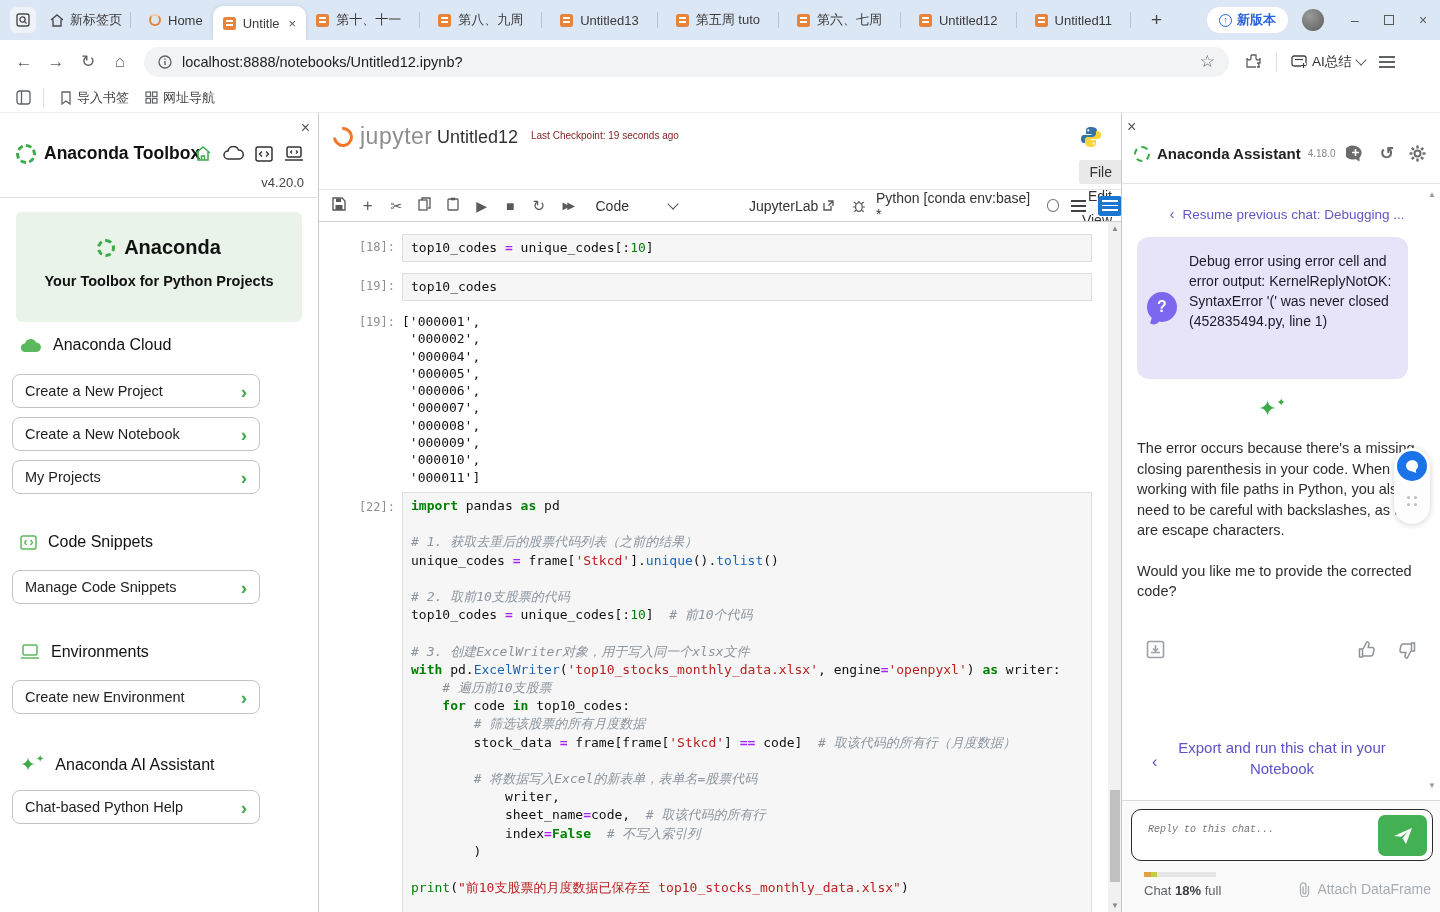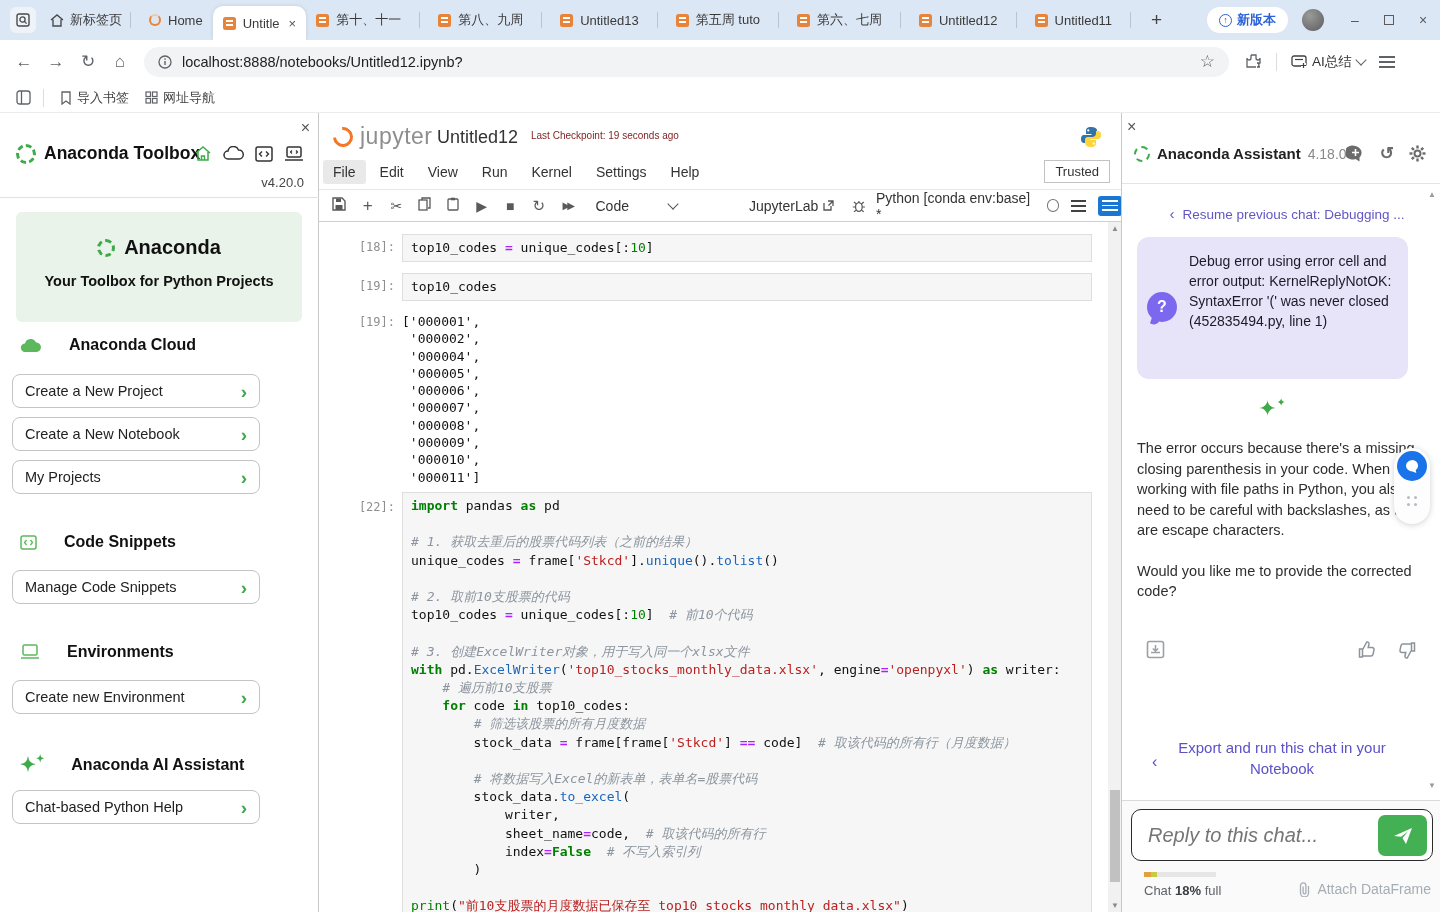--- a/index.html
+++ b/index.html
@@ -59,39 +59,39 @@
   .ana-ring { width:20px; height:20px; border:3px dashed #3eab4a; border-radius:50%; }
   .tb-title { font-size:17.5px; font-weight:bold; color:#111; }
   .tb-head-icons { position:absolute; right:14px; top:32px; display:flex; gap:11px; align-items:center; }
   .tb-version { position:absolute; right:14px; top:62px; font-size:13px; color:#454545; }
   .tb-divider { position:absolute; left:0; top:84px; width:319px; height:1px; background:#e2e2e2; }
   .green-card { position:absolute; left:16px; top:99px; width:286px; height:110px; background:#e9f3e9;
                 border-radius:6px; text-align:center; }
   .gc-brand { margin-top:24px; display:flex; justify-content:center; align-items:center; gap:9px;
               font-size:20px; font-weight:bold; color:#111; }
   .gc-tag { margin-top:14px; font-size:14.5px; font-weight:bold; color:#111; }
-  .tb-sect { position:absolute; left:20px; display:flex; align-items:center; gap:27px;
-             font-size:16px; font-weight:bold; color:#111; }
+  .tb-sect { position:absolute; left:20px; display:flex; align-items:center; gap:11px;
+             font-size:16px; font-weight:normal; color:#111; }
   .tb-btn { position:absolute; left:12px; width:248px; height:34px; border:1px solid #c4c4c4;
             border-radius:8px; background:#fff; display:flex; align-items:center;
             padding:0 12px; font-size:14.5px; color:#222; }
   .tb-btn .chev { margin-left:auto; color:#3eab4a; font-size:19px; font-weight:bold; line-height:1; }
   .g { color:#3eab4a; }
 
   
   #nb { position:absolute; left:319px; top:0; width:803px; height:799px; background:#fff; }
   .nb-header { position:absolute; left:0; top:0; width:803px; height:47px; }
   .jup-logo { position:absolute; left:14px; top:10px; display:flex; align-items:center; gap:7px; }
   .jup-ring { width:20px; height:20px; border:3px solid #f37726; border-radius:50%; border-left-color:transparent; transform:rotate(40deg); }
   .jup-word { font-size:23px; color:#8e8e8e; letter-spacing:.5px; }
   .nb-title { position:absolute; left:118px; top:14px; font-size:18px; color:#333; }
   .nb-chk { position:absolute; left:212px; top:17px; font-size:10px; color:#7f1d1d; }
   .py-logo { position:absolute; left:761px; top:13px; width:22px; height:22px; }
   .nb-menubar { position:absolute; left:0; top:47px; width:803px; height:30px; border-bottom:1px solid #e7e7e7;
-                display:flex; align-items:flex-start; font-size:14px; color:#333; }
+                display:flex; align-items:flex-end; font-size:14px; color:#333;flex-direction:column; }
   .menu-item { padding:4px 10px; margin-left:4px; border-radius:3px; }
   .menu-item.sel { background:#e9e9e9; }
   .trusted { margin-left:auto; margin-right:12px; border:1px solid #c2c2c2; padding:3px 10px; font-size:13px; color:#333; }
   .nb-toolbar { position:absolute; left:0; top:77px; width:803px; height:32px; border-bottom:1px solid #cfcfcf;
                 display:flex; align-items:center; color:#5a5a5a; font-size:14px; }
   .ti { width:29px; text-align:center; font-size:14px; color:#5a5a5a; }
   .celltype { margin-left:14px; color:#333; display:flex; align-items:center; gap:40px; }
   .cdown { width:8px; height:8px; border-right:1.6px solid #555; border-bottom:1.6px solid #555; transform:rotate(45deg); margin-top:-4px; }
   .jl-link { margin-left:72px; display:flex; gap:5px; align-items:center; color:#333; }
   .kernel-name { margin-left:10px; color:#333; }
@@ -123,21 +123,21 @@
   .nb-scroll { position:absolute; right:0; top:109px; width:14px; height:690px; background:#f1f1f1; }
   .nb-thumb { position:absolute; left:2px; top:568px; width:10px; height:92px; background:#c1c1c1; }
   .sarrow { position:absolute; left:0; width:14px; text-align:center; font-size:8px; color:#8a8a8a; }
 
   
   #assistant { position:absolute; left:1121px; top:0; width:319px; height:799px; background:#fff;
                border-left:1px solid #c9c9c9; }
   .as-close { position:absolute; left:5px; top:5px; font-size:16px; color:#555; }
   .as-head { position:absolute; left:12px; top:32px; display:flex; align-items:center; gap:7px; }
   .as-title { font-size:15px; font-weight:bold; color:#222; }
-  .as-ver { font-size:14px; color:#888; }
+  .as-ver { font-size:10px; color:#888; }
   .as-head-icons { position:absolute; right:14px; top:30px; display:flex; gap:15px; color:#6b6b6b; align-items:center; }
   .as-div { position:absolute; left:0; top:70px; width:319px; height:1px; background:#e4e4e4; }
   .resume { position:absolute; left:30px; top:92px; width:270px; text-align:center; color:#6257c4; font-size:13.5px; }
   .resume .lt { margin-right:8px; font-size:15px; }
   .bubble { position:absolute; left:15px; top:124px; width:271px; min-height:142px; background:#e7e3f9;
             border-radius:12px; padding:14px 12px 14px 52px; font-size:14px; line-height:20px; color:#1b1b28; }
   .q-avatar { position:absolute; left:10px; top:55px; width:30px; height:30px; background:#7b68ee; border-radius:50%;
               color:#fff; font-size:16px; font-weight:bold; display:flex; align-items:center; justify-content:center; }
   .q-avatar::after { content:""; position:absolute; left:4px; bottom:-3px; width:8px; height:8px;
                      background:#7b68ee; transform:rotate(20deg); border-radius:0 0 6px 1px; }
@@ -153,21 +153,21 @@
                 display:flex; align-items:center; justify-content:center; }
   .grip { position:absolute; left:13px; top:48px; width:3px; height:3px; background:#b9bcc4; border-radius:50%;
           box-shadow:7px 0 0 #b9bcc4, 0 7px 0 #b9bcc4, 7px 7px 0 #b9bcc4; }
   .export { position:absolute; left:30px; top:624px; width:260px; text-align:center; color:#5b51c8; font-size:15px; line-height:21px; }
   .export .lt { position:absolute; left:0; top:14px; font-size:16px; }
   .as-sarrow { position:absolute; left:303px; width:14px; text-align:center; font-size:8px; color:#9a9a9a; }
   .as-bottom { position:absolute; left:0; top:687px; width:319px; height:112px; background:#fafafa; border-top:1px solid #d9d9d9; }
   .reply-box { position:absolute; left:9px; top:8px; width:302px; height:52px; background:#fff;
                border:1.5px solid #2b2b2b; border-radius:10px; }
   .reply-input { position:absolute; left:16px; top:14px; width:220px; border:none; outline:none; background:transparent;
-                 font-style:italic; font-size:20px; color:#9aa0a6; font-family:Liberation Sans, sans-serif; }
+                 font-style:italic; font-size:10px; color:#9aa0a6; font-family:Liberation Mono, monospace; }
   .send-btn { position:absolute; right:5px; top:5px; width:49px; height:41px; background:#44b054; border-radius:7px;
               display:flex; align-items:center; justify-content:center; }
   .meter { position:absolute; left:22px; top:71px; width:72px; height:5px; background:#e6e6e6; }
   .meter i { position:absolute; left:0; top:0; height:5px; }
   .meter .m1 { width:7px; background:#e0a23e; }
   .meter .m2 { left:7px; width:6px; background:#c8cc44; }
   .usage { position:absolute; left:22px; top:82px; font-size:13px; color:#5f6368; }
   .usage b { color:#3c4043; }
   .attach { position:absolute; right:10px; top:80px; display:flex; align-items:center; gap:6px;
             color:#a6adb4; font-size:14px; }
@@ -502,21 +502,20 @@
           <div class="cl"><span class="tk-pl">top10_codes </span><span class="tk-op">=</span><span class="tk-pl"> unique_codes[:</span><span class="tk-num">10</span><span class="tk-pl">]  </span><span class="tk-com"># 前10个代码</span></div>
           <div class="cl">&nbsp;</div>
           <div class="cl"><span class="tk-com"># 3. 创建ExcelWriter对象，用于写入同一个xlsx文件</span></div>
           <div class="cl"><span class="tk-kw">with</span><span class="tk-pl"> pd.</span><span class="tk-fn">ExcelWriter</span><span class="tk-pl">(</span><span class="tk-str">'top10_stocks_monthly_data.xlsx'</span><span class="tk-pl">, engine</span><span class="tk-op">=</span><span class="tk-str">'openpyxl'</span><span class="tk-pl">) </span><span class="tk-kw">as</span><span class="tk-pl"> writer:</span></div>
           <div class="cl"><span class="tk-pl">    </span><span class="tk-com"># 遍历前10支股票</span></div>
           <div class="cl"><span class="tk-pl">    </span><span class="tk-kw">for</span><span class="tk-pl"> code </span><span class="tk-kw">in</span><span class="tk-pl"> top10_codes:</span></div>
           <div class="cl"><span class="tk-pl">        </span><span class="tk-com"># 筛选该股票的所有月度数据</span></div>
           <div class="cl"><span class="tk-pl">        stock_data </span><span class="tk-op">=</span><span class="tk-pl"> frame[frame[</span><span class="tk-str">'Stkcd'</span><span class="tk-pl">] </span><span class="tk-op">==</span><span class="tk-pl"> code]  </span><span class="tk-com"># 取该代码的所有行（月度数据）</span></div>
           <div class="cl">&nbsp;</div>
           <div class="cl"><span class="tk-pl">        </span><span class="tk-com"># 将数据写入Excel的新表单，表单名=股票代码</span></div>
-          <div class="cl"><span class="tk-pl">        stock_data.</span><span class="tk-fn">to_excel</span><span class="tk-pl">(</span></div>
           <div class="cl"><span class="tk-pl">            writer,</span></div>
           <div class="cl"><span class="tk-pl">            sheet_name</span><span class="tk-op">=</span><span class="tk-pl">code,  </span><span class="tk-com"># 取该代码的所有行</span></div>
           <div class="cl"><span class="tk-pl">            index</span><span class="tk-op">=</span><span class="tk-kw">False</span><span class="tk-pl">  </span><span class="tk-com"># 不写入索引列</span></div>
           <div class="cl"><span class="tk-pl">        )</span></div>
           <div class="cl">&nbsp;</div>
           <div class="cl"><span class="tk-bi">print</span><span class="tk-pl">(</span><span class="tk-str">"前10支股票的月度数据已保存至 top10_stocks_monthly_data.xlsx"</span><span class="tk-pl">)</span></div>
         </div>
     </div>
 
     <div class="nb-scroll">

